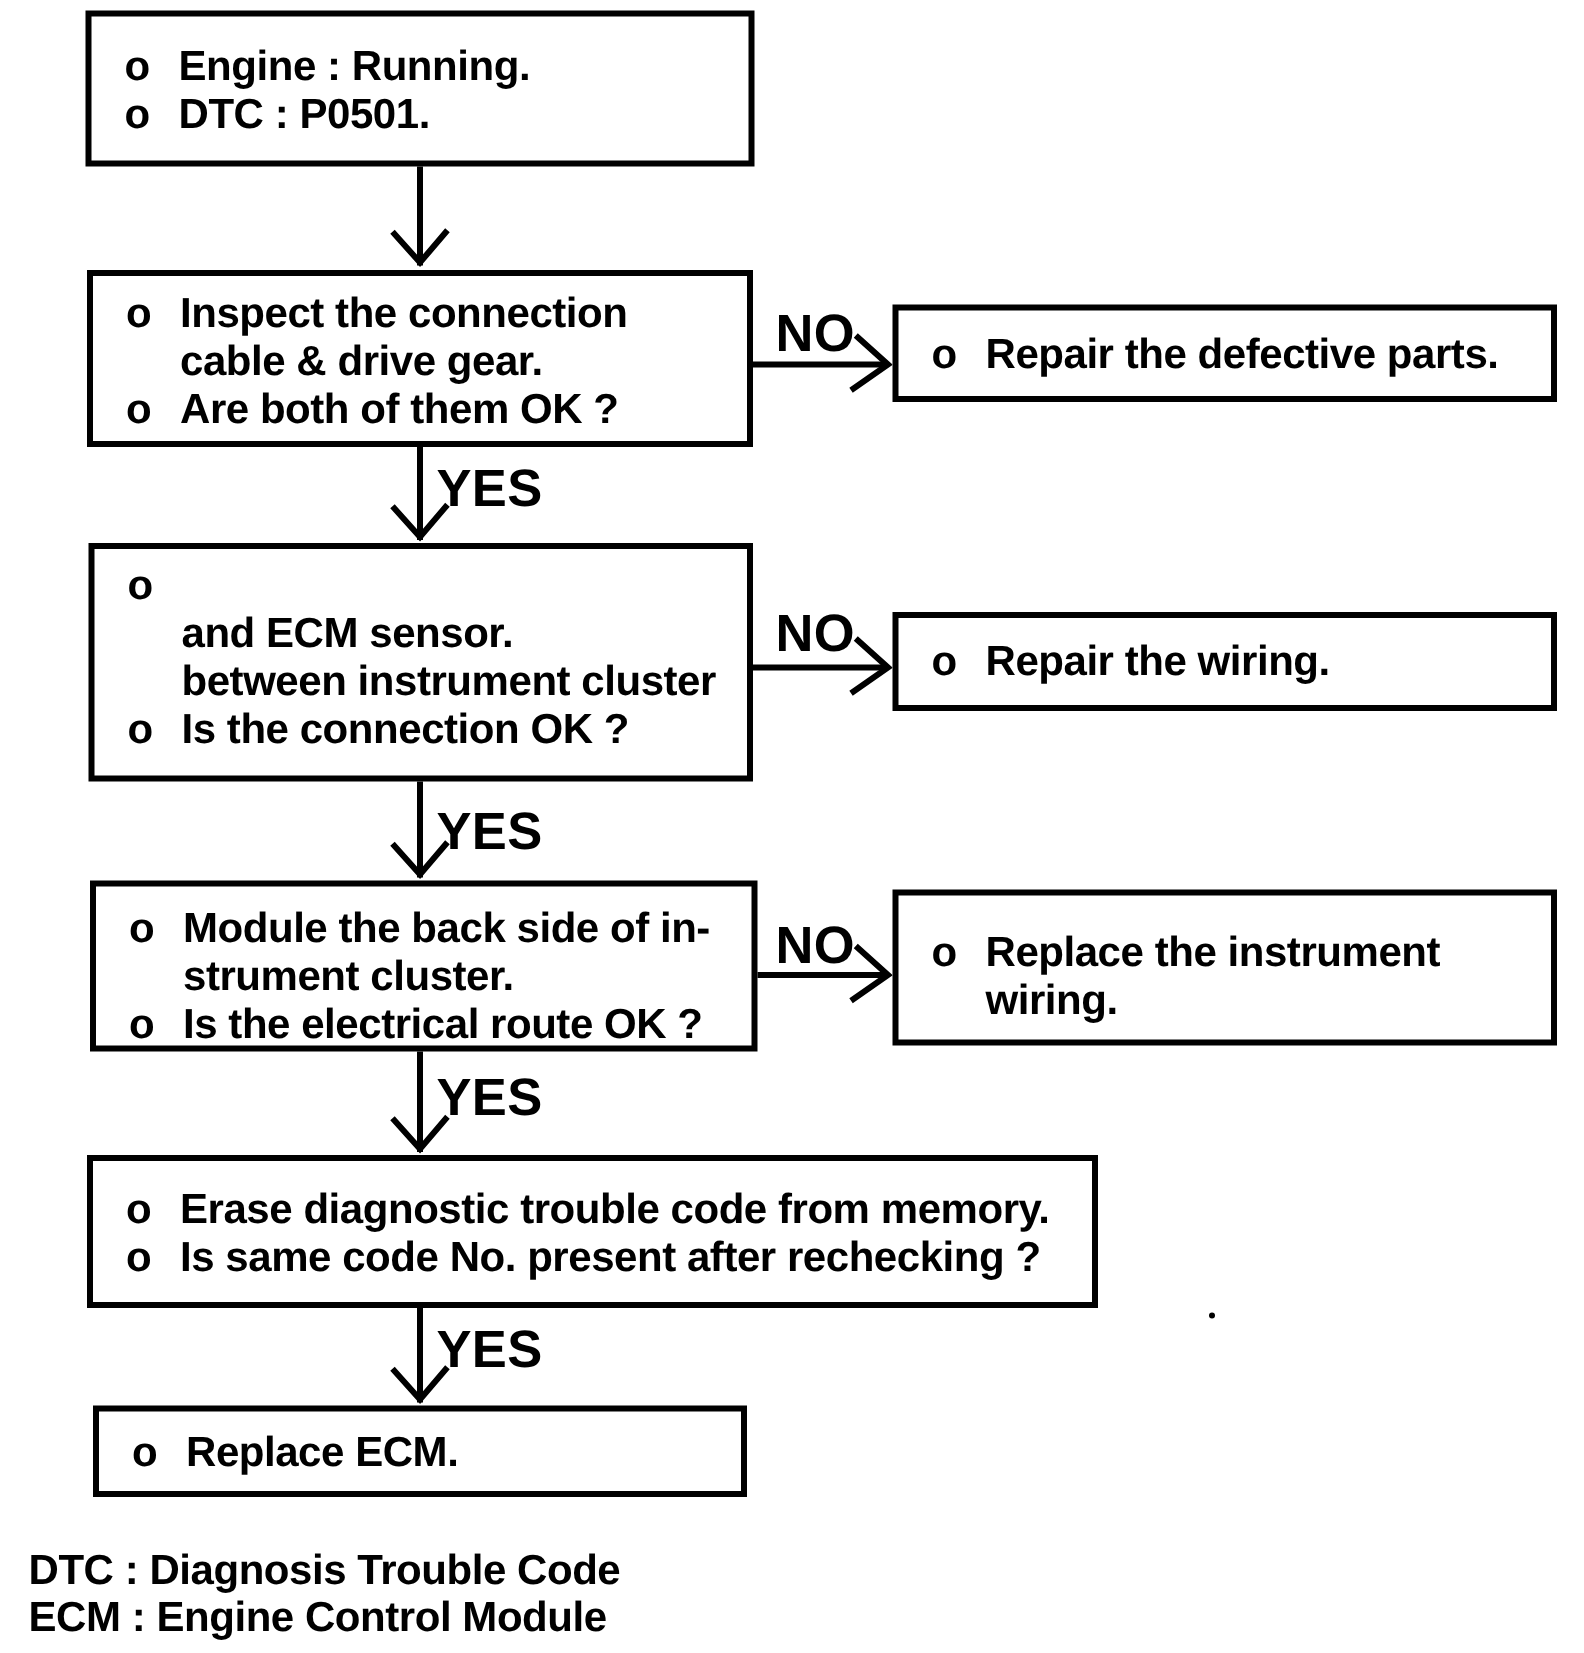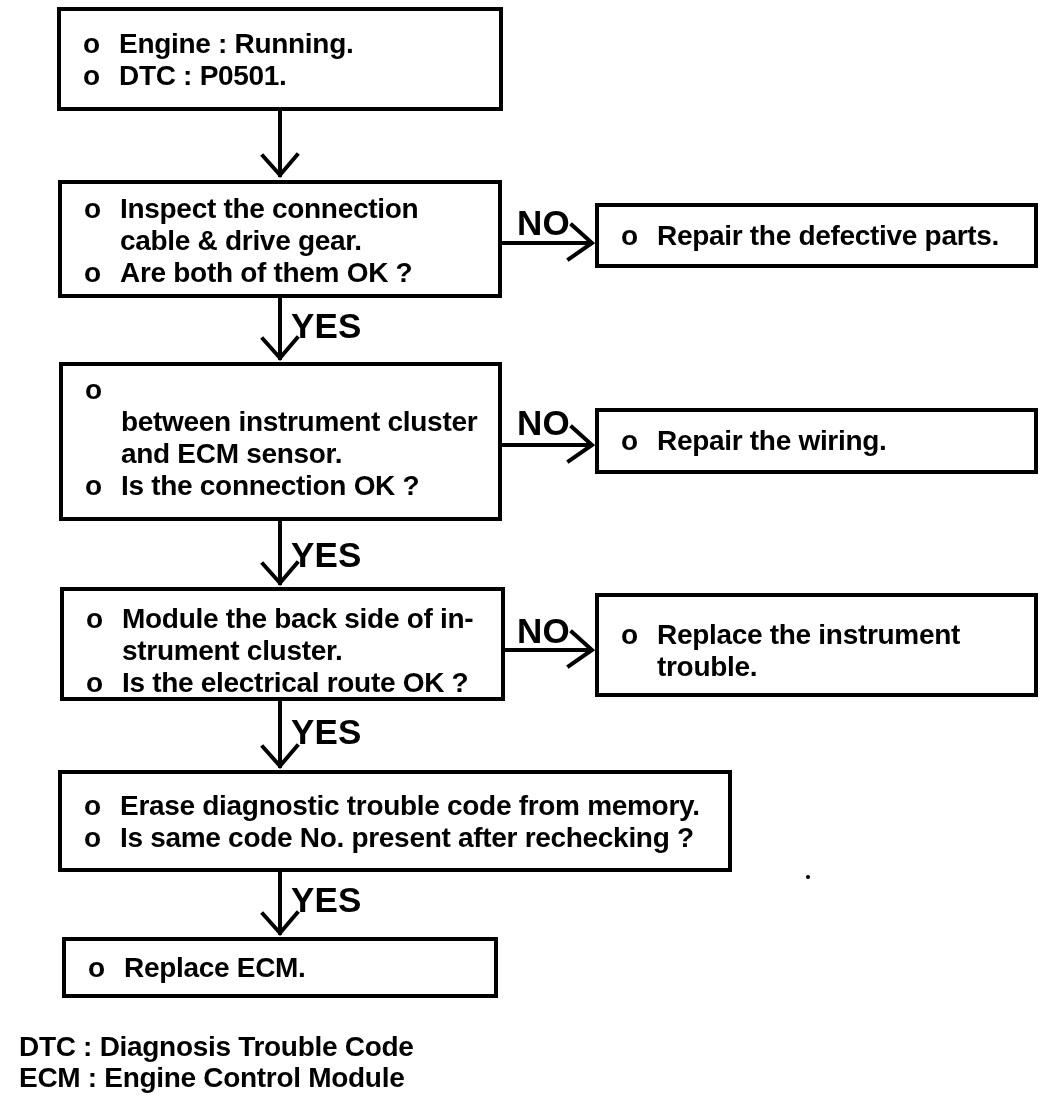--- a/index.html
+++ b/index.html
@@ -169,27 +169,27 @@
       <span>Repair the defective parts.</span>
     </div>
   </div>
 
   <div class="box" id="step2-box">
     <div class="line">
       <span class="bullet">o</span>
     </div>
     <div class="line">
       <span class="bullet"></span>
+      <span>and ECM sensor.</span>
+    </div>
+    <div class="line">
+      <span class="bullet"></span>
       <span>between instrument cluster</span>
     </div>
     <div class="line">
-      <span class="bullet"></span>
-      <span>and ECM sensor.</span>
-    </div>
-    <div class="line">
       <span class="bullet">o</span>
       <span>Is the connection OK ?</span>
     </div>
   </div>
 
   <div class="box center-v" id="repair-wiring-box">
     <div class="line">
       <span class="bullet">o</span>
       <span>Repair the wiring.</span>
     </div>
@@ -210,21 +210,21 @@
     </div>
   </div>
 
   <div class="box" id="replace-cluster-box">
     <div class="line">
       <span class="bullet">o</span>
       <span>Replace the instrument</span>
     </div>
     <div class="line">
       <span class="bullet"></span>
-      <span>trouble.</span>
+      <span>wiring.</span>
     </div>
   </div>
 
   <div class="box" id="step4-box">
     <div class="line">
       <span class="bullet">o</span>
       <span>Erase diagnostic trouble code from memory.</span>
     </div>
     <div class="line">
       <span class="bullet">o</span>

